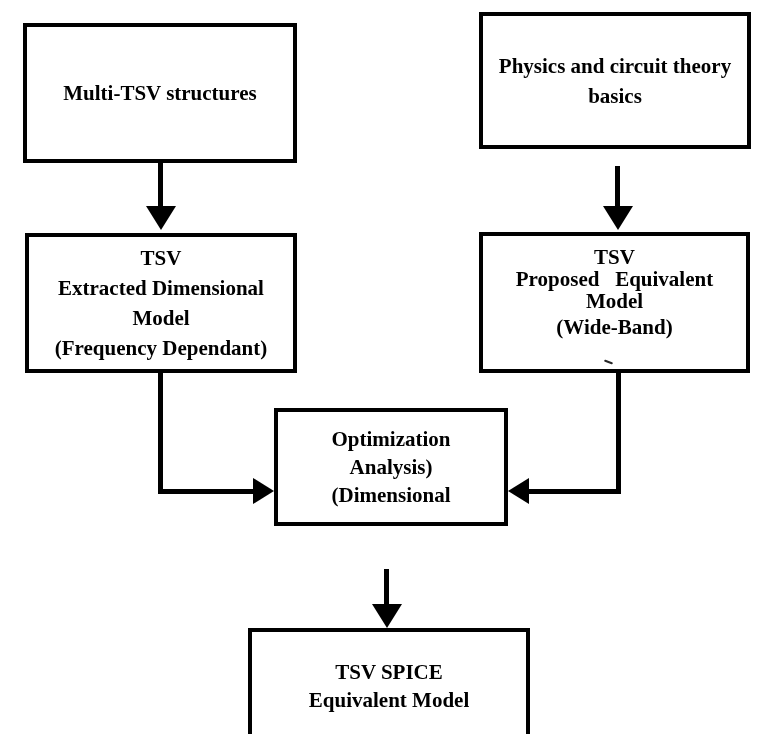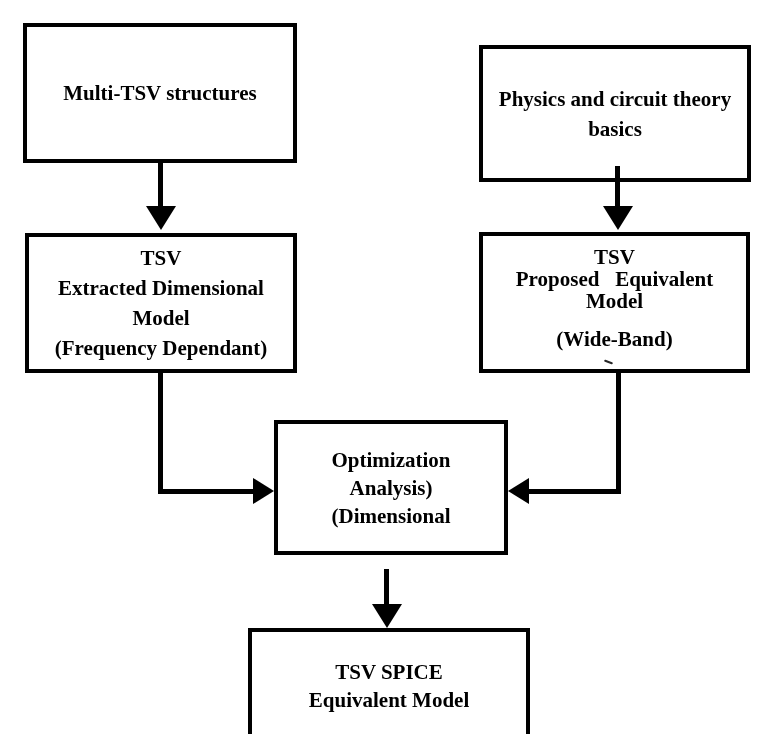--- a/index.html
+++ b/index.html
@@ -22,26 +22,26 @@
     align-items: center;
     justify-content: center;
     text-align: center;
     font-weight: bold;
     font-size: 21px;
     line-height: 30px;
   }
   .node .line { white-space: pre; }
 
   #node-multi-tsv   { left: 23px;  top: 23px;  width: 274px; height: 140px; }
-  #node-physics     { left: 479px; top: 45px;  width: 272px; height: 137px; }
+  #node-physics     { left: 479px; top: 12px;  width: 272px; height: 137px; }
   #node-extracted   { left: 25px;  top: 233px; width: 272px; height: 140px; }
   #node-proposed    { left: 479px; top: 232px; width: 271px; height: 141px;
                       justify-content: flex-start; padding-top: 10px; line-height: 22px; }
-  #node-proposed .gap-top { margin-top: 16px; }
-  #node-optimization{ left: 274px; top: 420px; width: 234px; height: 135px; line-height: 28px; }
+  #node-proposed .gap-top { margin-top: 4px; }
+  #node-optimization{ left: 274px; top: 408px; width: 234px; height: 118px; line-height: 28px; }
   #node-spice       { left: 248px; top: 628px; width: 282px; height: 115px;  line-height: 28px; }
 
   .vline, .hline { position: absolute; background: #000000; }
   .tri { position: absolute; width: 0; height: 0; }
   .tri-down  { border-left: 15px solid transparent; border-right: 15px solid transparent; border-top: 24px solid #000000; }
   .tri-right { border-top: 13px solid transparent; border-bottom: 13px solid transparent; border-left: 21px solid #000000; }
   .tri-left  { border-top: 13px solid transparent; border-bottom: 13px solid transparent; border-right: 21px solid #000000; }
 
   
   #a1-line { left: 158px; top: 163px; width: 5px; height: 45px; }

